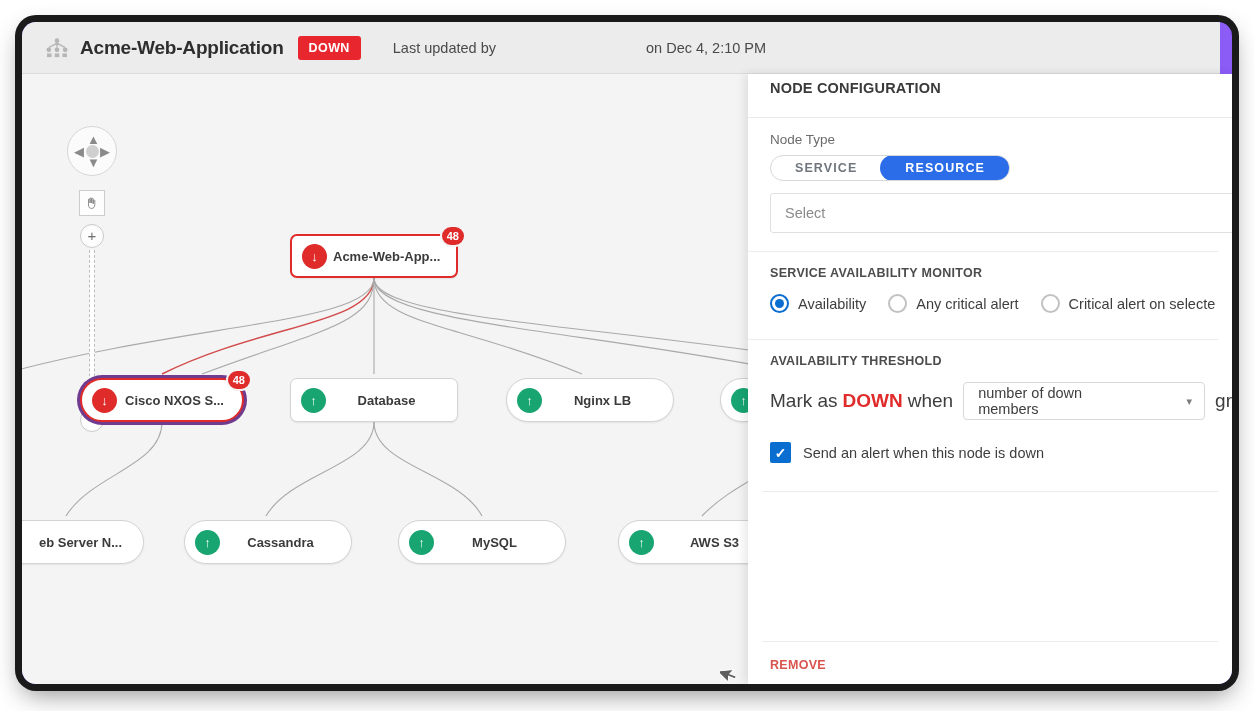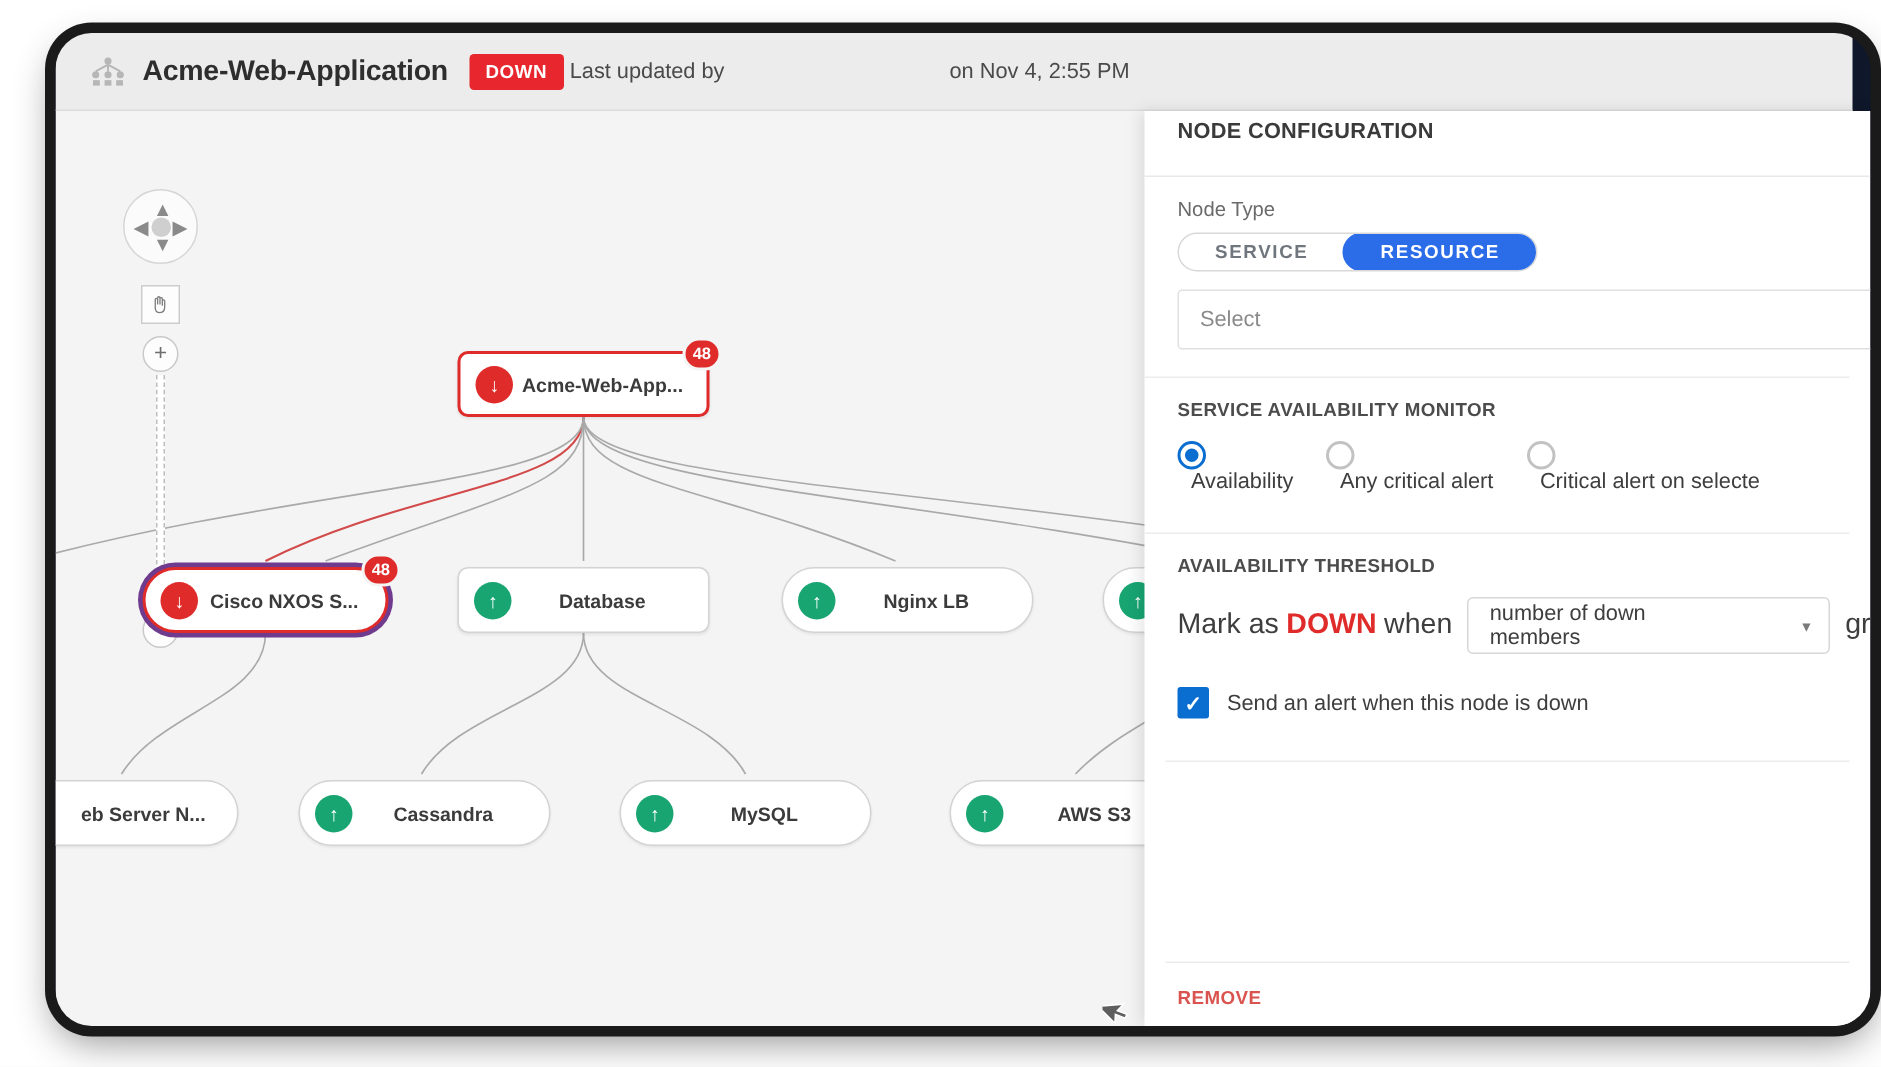--- a/index.html
+++ b/index.html
@@ -6,24 +6,24 @@
   html, body {
     width: 1254px; height: 711px;
     background: #ffffff;
     font-family: "Liberation Sans", sans-serif;
     overflow: hidden;
   }
 
   
   #app-frame {
     position: absolute;
-    left: 37px; top: 22px;
+    left: 22px; top: 22px;
     width: 1210px; height: 662px;
-    background: #0f172a;
-    border-radius: 24px;
+    background: #8b5cf6;
+    border-radius: 14px;
     box-shadow: 0 0 0 7px #1a1a1a, 0 10px 26px rgba(0,0,0,.45);
     overflow: hidden;
   }
 
   
   #header {
     position: absolute; left: 0; top: 0;
     width: 1198px; height: 52px;
     background: #ececec;
     border-bottom: 1px solid #dcdcdc;
@@ -35,21 +35,21 @@
     font-size: 19px; font-weight: bold; color: #2e2e2e;
     margin-left: 12px; letter-spacing: -.2px;
   }
   .status-badge {
     margin-left: 14px;
     background: #e8262d; color: #fff;
     font-size: 12.5px; font-weight: bold; letter-spacing: .4px;
     padding: 5px 11px 5px 11px; border-radius: 3px;
   }
   .hdr-meta {
-    margin-left: 4px; font-size: 14.5px; color: #4a4a4a;
+    margin-left: 32px; font-size: 14.5px; color: #4a4a4a;
   }
   .hdr-user-gap { display: inline-block; width: 150px; }
   .hdr-date { font-size: 14.5px; color: #4a4a4a; }
 
   
   #canvas {
     position: absolute; left: 0; top: 52px;
     width: 1198px; height: 610px;
     background: #f4f4f5;
     overflow: hidden;
@@ -182,21 +182,21 @@
   }
   .select-box {
     margin-top: 12px; height: 40px; width: 600px;
     border: 1px solid #e0e0e0; border-radius: 3px;
     display: flex; align-items: center; padding-left: 14px;
     font-size: 14.5px; color: #8a8a8a;
   }
   .divider { height: 1px; background: #ececec; margin: 18px 0 0 0; }
 
   .radio-row { display: flex; align-items: center; margin-top: 2px; }
-  .radio { display: flex; margin-right: 22px; white-space: nowrap; flex-direction: column; }
+  .radio { display: flex; align-items: center; margin-right: 22px; white-space: nowrap; }
   .radio .ring {
     width: 19px; height: 19px; border-radius: 50%;
     border: 2px solid #c2c2c2; flex: 0 0 auto;
     display: flex; align-items: center; justify-content: center;
   }
   .radio.checked .ring { border-color: #0a6ed1; }
   .radio.checked .ring::after {
     content: ""; width: 9px; height: 9px; border-radius: 50%; background: #0a6ed1;
   }
   .radio .txt { font-size: 14.5px; color: #3e3e3e; margin-left: 9px; }
@@ -244,21 +244,21 @@
       <circle cx="21" cy="13" r="2.6" fill="#8b8b8b"></circle>
       <path d="M12 5.6 L3 10.6 M12 5.6 L12 10.6 M12 5.6 L21 10.6" stroke="#8b8b8b" stroke-width="1.4" fill="none"></path>
       <rect x="1" y="17" width="5" height="4" fill="#8b8b8b"></rect>
       <rect x="9.5" y="17" width="5" height="4" fill="#8b8b8b"></rect>
       <rect x="18" y="17" width="5" height="4" fill="#8b8b8b"></rect>
     </svg>
     <span class="hdr-title">Acme-Web-Application</span>
     <span class="status-badge">DOWN</span>
     <span class="hdr-meta">Last updated by</span>
     <span class="hdr-user-gap"></span>
-    <span class="hdr-date">on Nov 4, 2:55 PM</span>
+    <span class="hdr-date">on Dec 4, 2:10 PM</span>
   </div>
 
   <div id="canvas">
 
     <svg id="edges">
 
       <path d="M352 204 C352 250 240 250 140 300" stroke="#d24a4a" stroke-width="1.4" fill="none"></path>
       <path d="M352 204 C352 250 300 255 180 300" stroke="#a9a9a9" stroke-width="1.1" fill="none"></path>
       <path d="M352 204 L352 300" stroke="#a9a9a9" stroke-width="1.1" fill="none"></path>
       <path d="M352 204 C352 250 440 250 560 300" stroke="#a9a9a9" stroke-width="1.1" fill="none"></path>

